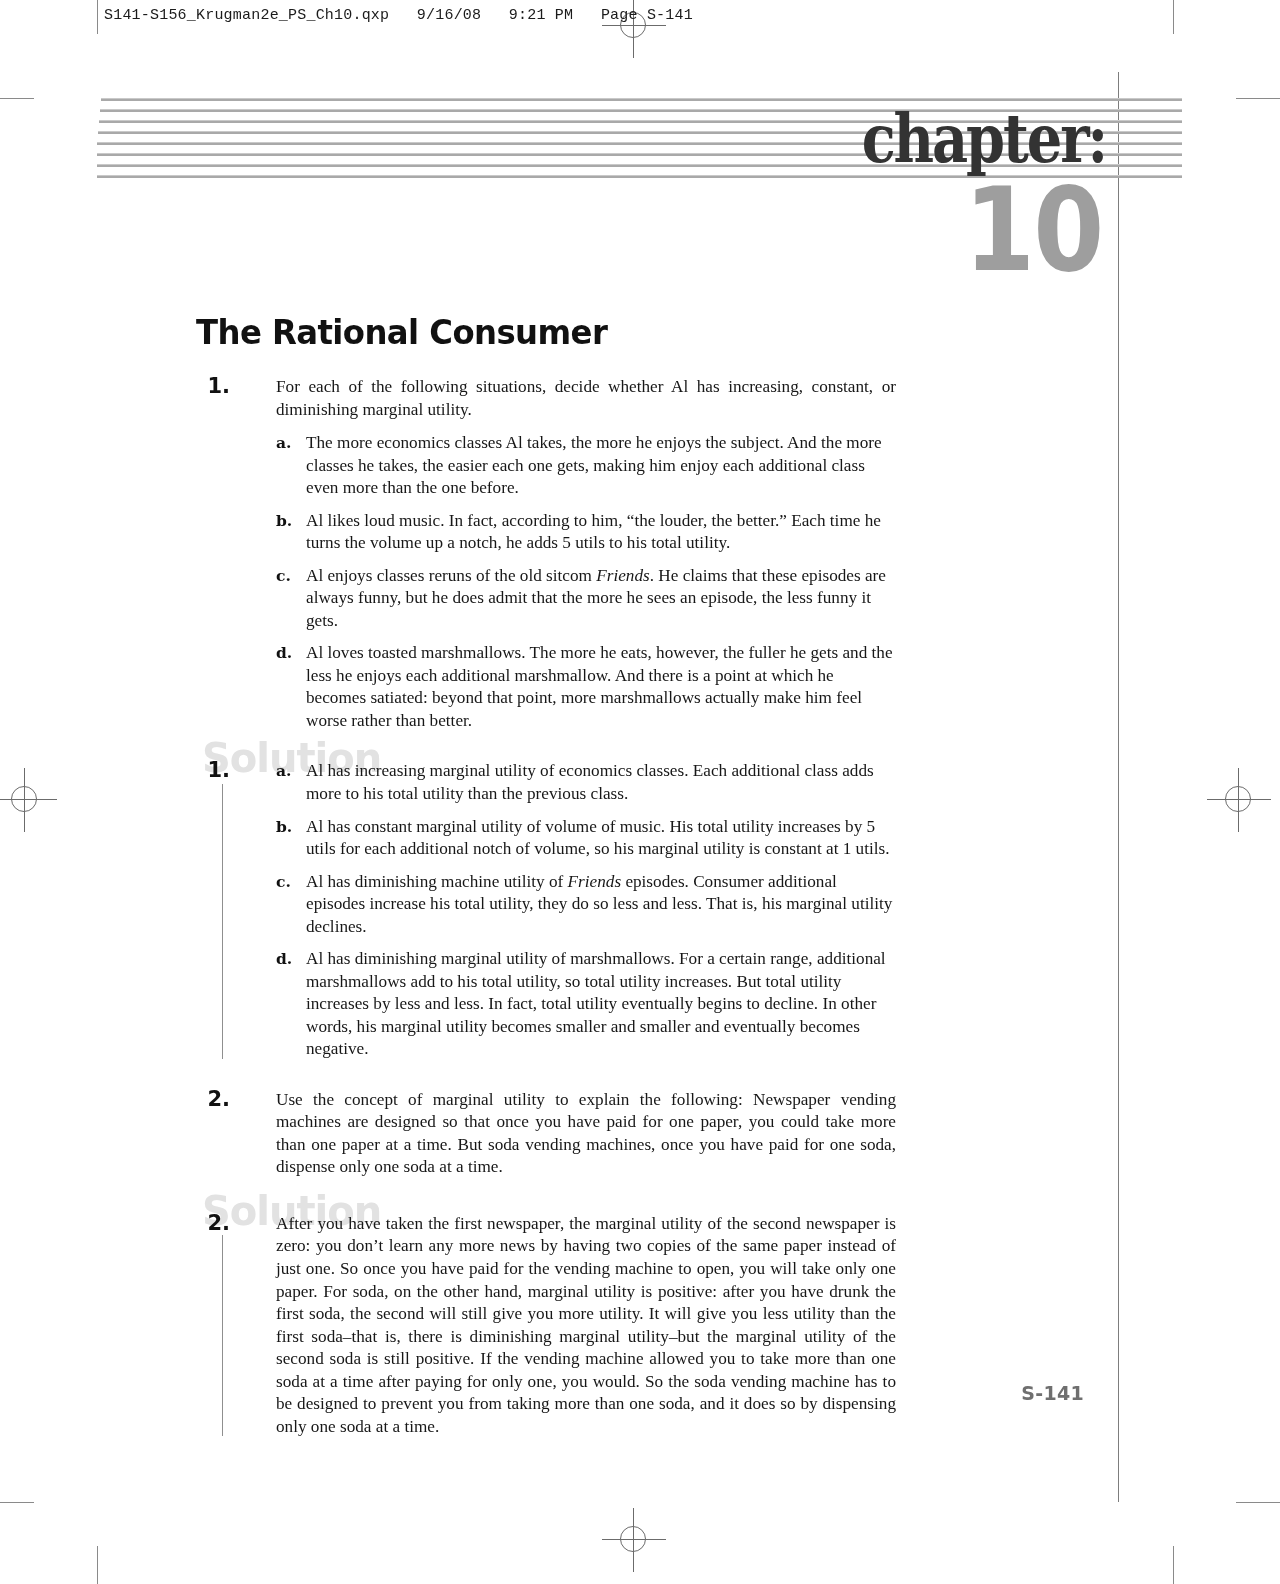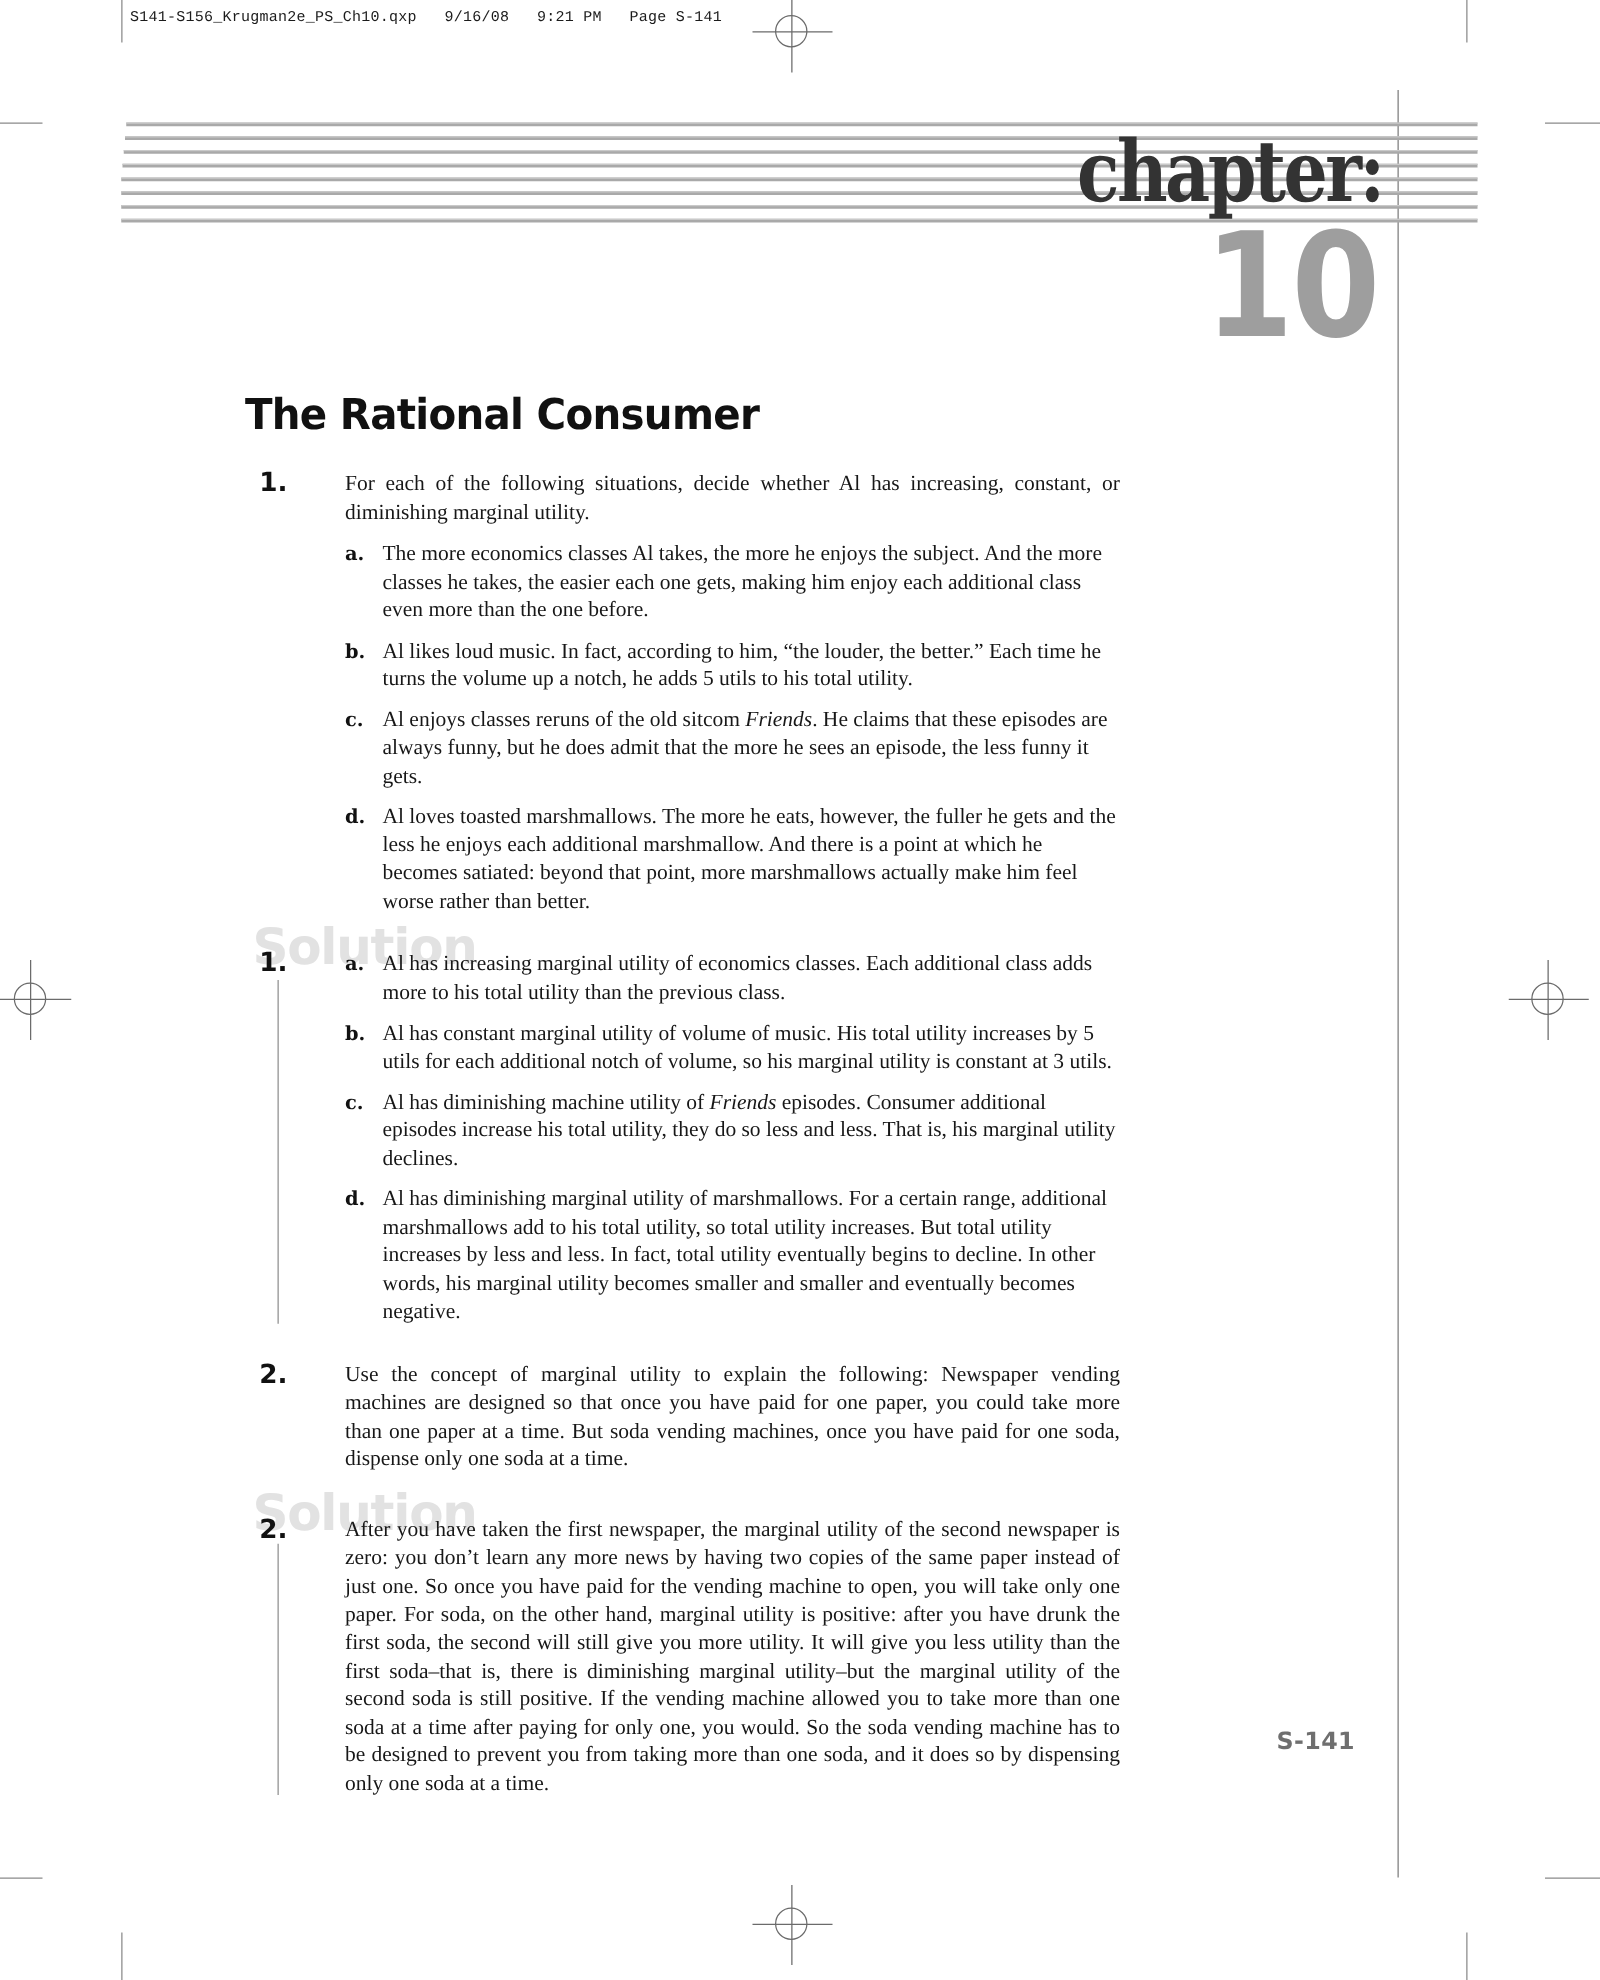--- a/index.html
+++ b/index.html
@@ -52,21 +52,21 @@
     height: 1px; width: 64px;
     background: #6b6b6b;
   }
 
   
   .slugline {
     position: absolute;
     left: 104px;
     top: 7px;
     font-family: "Liberation Mono", monospace;
-    font-size: 12px;
+    font-size: 15px;
     letter-spacing: 0.2px;
     color: #1b1b1b;
     white-space: pre;
   }
 
   
   .page-edge {
     position: absolute;
     left: 1118px;
     top: 72px;
@@ -328,21 +328,21 @@
       <div class="block-body">
         <div class="sublist" style="margin-top:0;">
 
           <div class="subitem">
             <span class="sub-letter">a.</span>
             <span class="sub-text">Al has increasing marginal utility of economics classes. Each additional class adds more to his total utility than the previous class.</span>
           </div>
 
           <div class="subitem">
             <span class="sub-letter">b.</span>
-            <span class="sub-text">Al has constant marginal utility of volume of music. His total utility increases by 5 utils for each additional notch of volume, so his marginal utility is constant at 3 utils.</span>
+            <span class="sub-text">Al has constant marginal utility of volume of music. His total utility increases by 5 utils for each additional notch of volume, so his marginal utility is constant at 1 utils.</span>
           </div>
 
           <div class="subitem">
             <span class="sub-letter">c.</span>
             <span class="sub-text"><span>Al has diminishing machine utility of </span><span class="it">Friends</span><span> episodes. Consumer additional episodes increase his total utility, they do so less and less. That is, his marginal utility declines.</span></span>
           </div>
 
           <div class="subitem">
             <span class="sub-letter">d.</span>
             <span class="sub-text">Al has diminishing marginal utility of marshmallows. For a certain range, additional marshmallows add to his total utility, so total utility increases. But total utility increases by less and less. In fact, total utility eventually begins to decline. In other words, his marginal utility becomes smaller and smaller and eventually becomes negative.</span>

